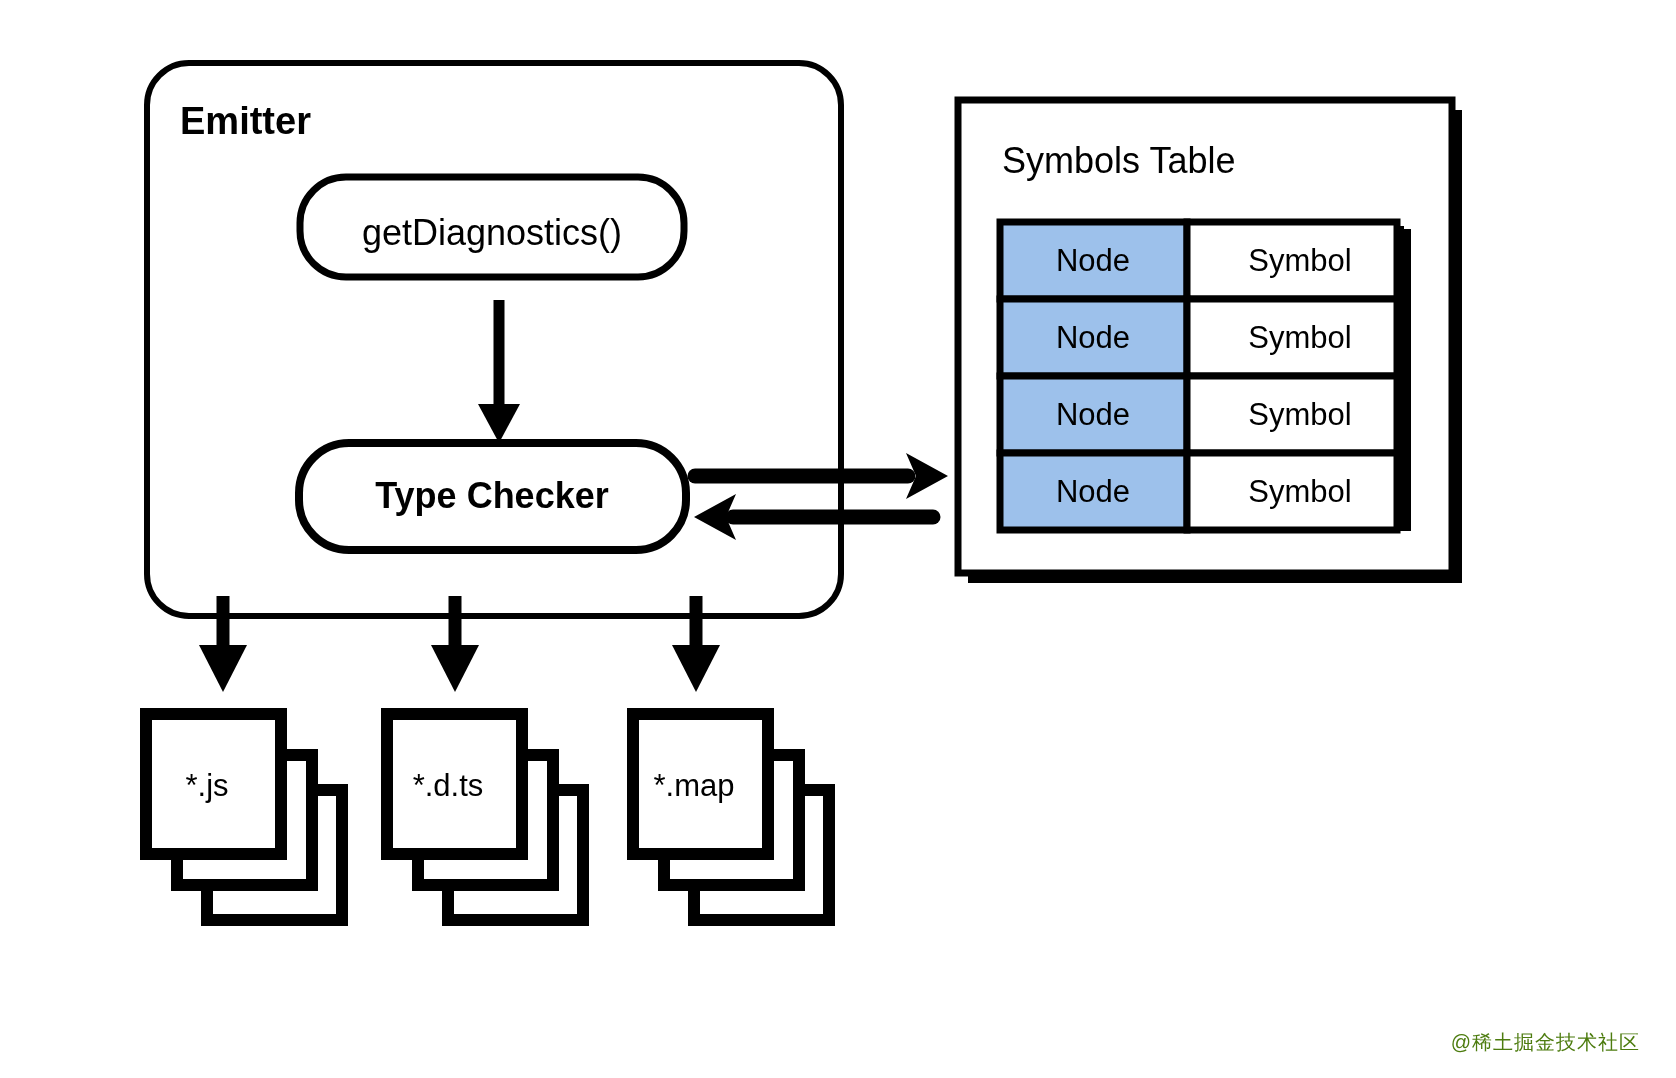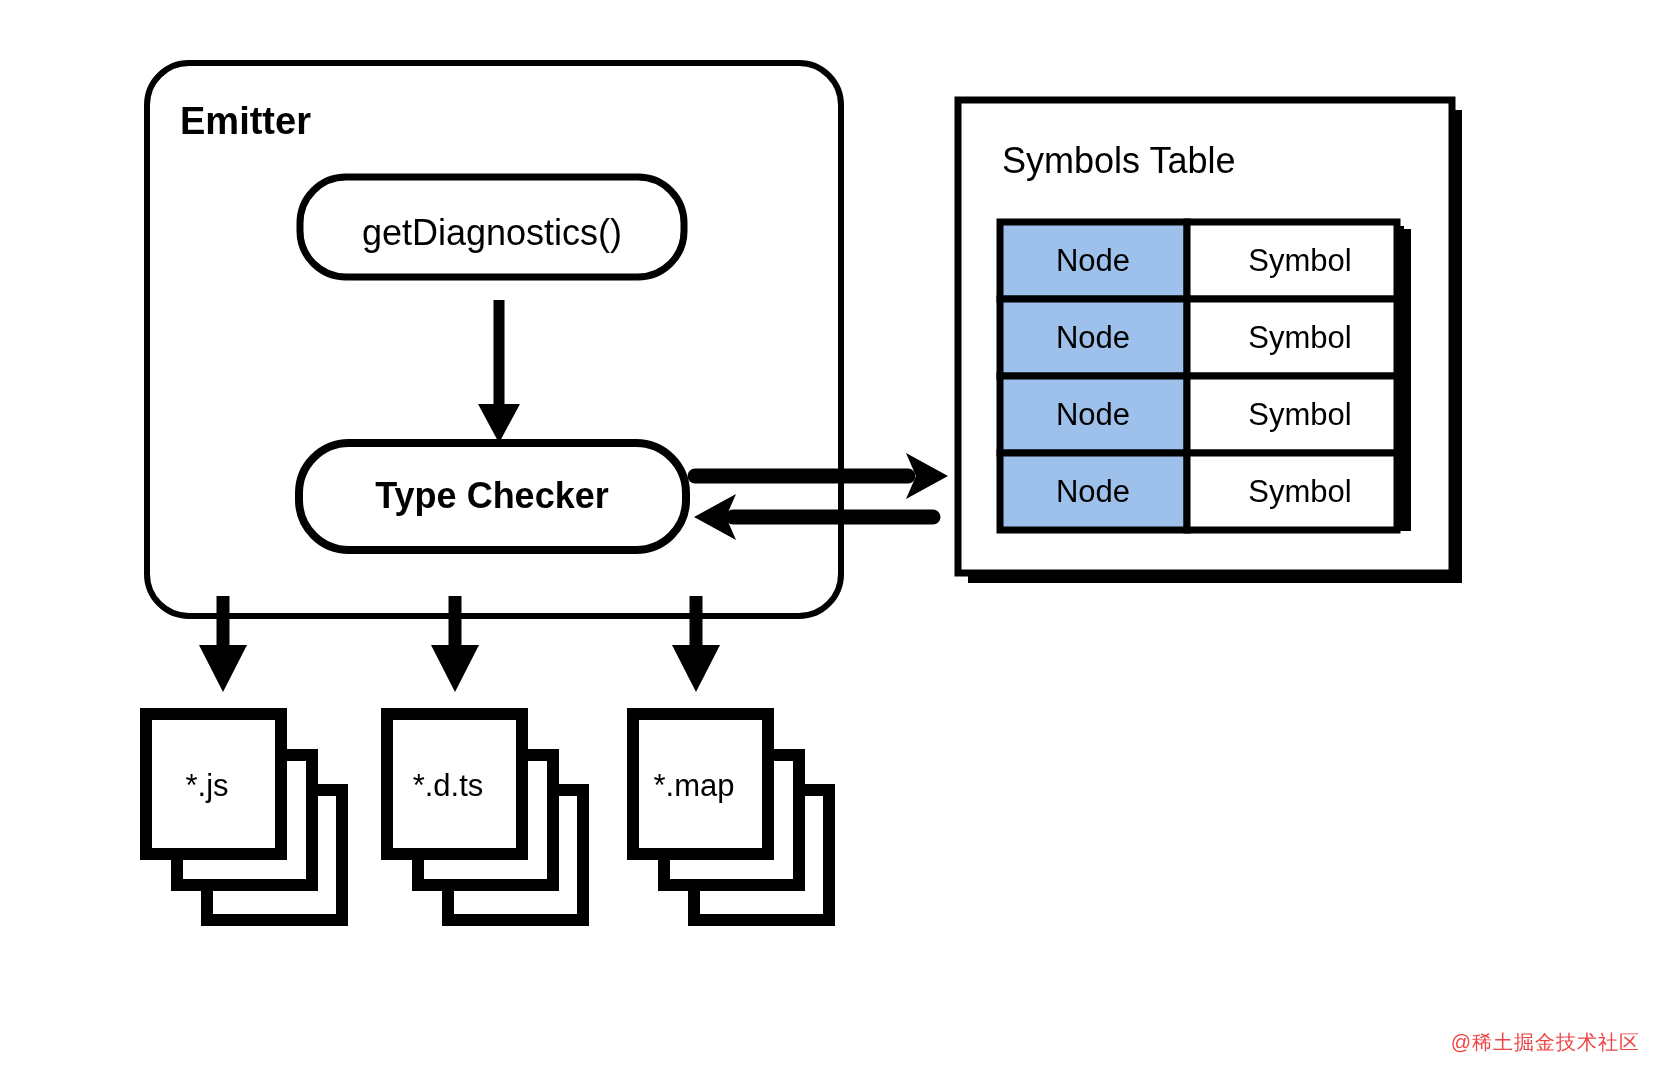--- a/index.html
+++ b/index.html
@@ -54,21 +54,21 @@
   }
   .lbl-file {
     font-size: 31px;
     font-weight: normal;
   }
   .watermark {
     position: absolute;
     right: 36px;
     bottom: 22px;
     font-size: 20px;
-    color: #ef4444;
+    color: #4d7c0f;
     font-family: "Liberation Sans", sans-serif;
     letter-spacing: 1px;
     user-select: none;
   }
   .stroke-box {
     fill: #ffffff;
     stroke: #000000;
   }
   .hard-box {
     fill: #ffffff;

